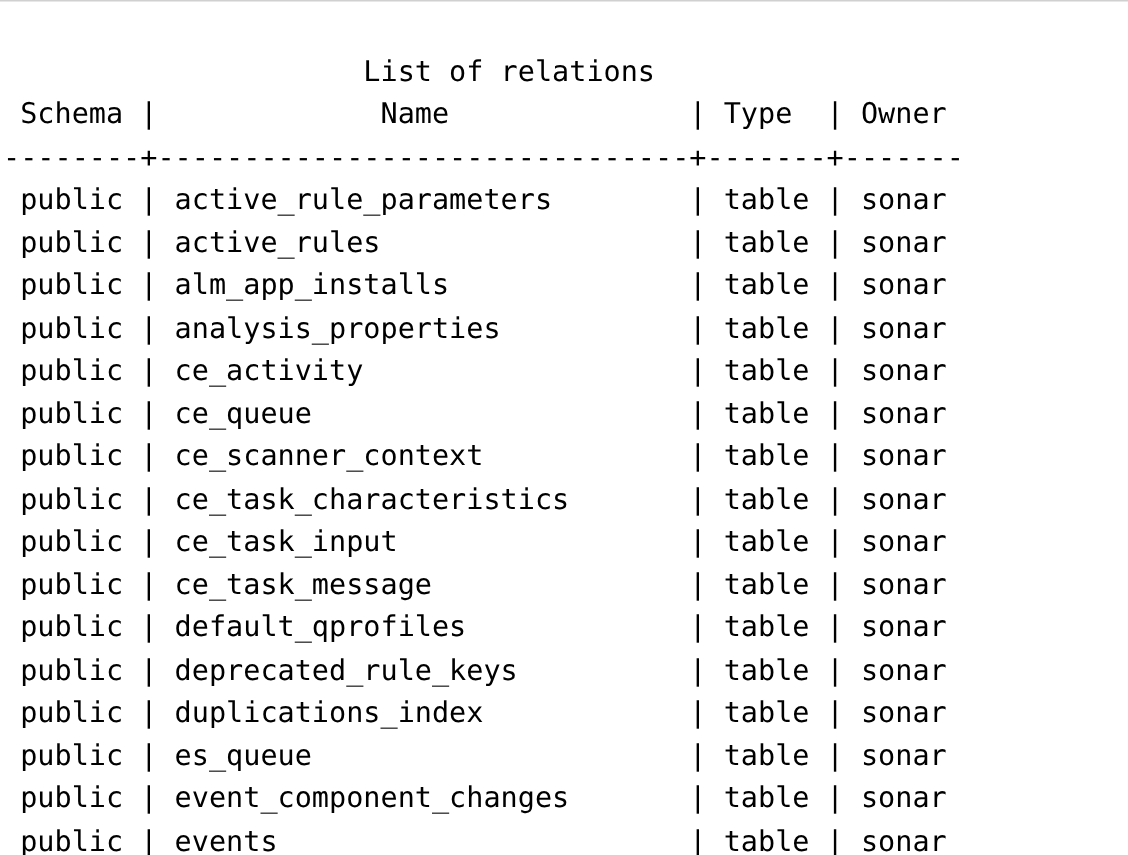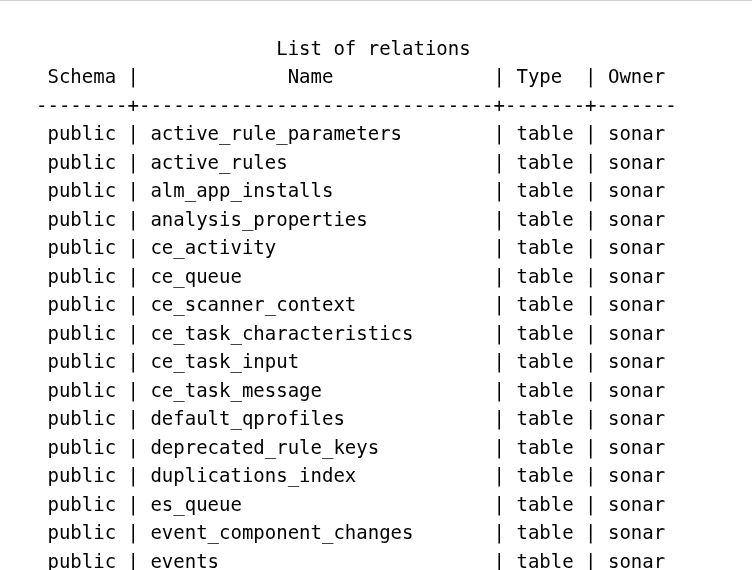--- a/index.html
+++ b/index.html
@@ -16,21 +16,20 @@
       padding: 4px 2px;
       border-top: 1px solid #d0d0d0;
       white-space: pre;
       letter-spacing: 0;
     }
     .terminal {
       overflow: hidden;
     }
     .line {
       display: block;
-      margin-left: 34px;
     }
   </style>
 </head>
 <body>
 <div class="terminal"><span class="line">                     List of relations</span><span class="line"> Schema |             Name              | Type  | Owner </span><span class="line">--------+-------------------------------+-------+-------</span><span class="line"> public | active_rule_parameters        | table | sonar</span><span class="line"> public | active_rules                  | table | sonar</span><span class="line"> public | alm_app_installs              | table | sonar</span><span class="line"> public | analysis_properties           | table | sonar</span><span class="line"> public | ce_activity                   | table | sonar</span><span class="line"> public | ce_queue                      | table | sonar</span><span class="line"> public | ce_scanner_context            | table | sonar</span><span class="line"> public | ce_task_characteristics       | table | sonar</span><span class="line"> public | ce_task_input                 | table | sonar</span><span class="line"> public | ce_task_message               | table | sonar</span><span class="line"> public | default_qprofiles             | table | sonar</span><span class="line"> public | deprecated_rule_keys          | table | sonar</span><span class="line"> public | duplications_index            | table | sonar</span><span class="line"> public | es_queue                      | table | sonar</span><span class="line"> public | event_component_changes       | table | sonar</span><span class="line"> public | events                        | table | sonar</span></div>
 
 
 
 
 

